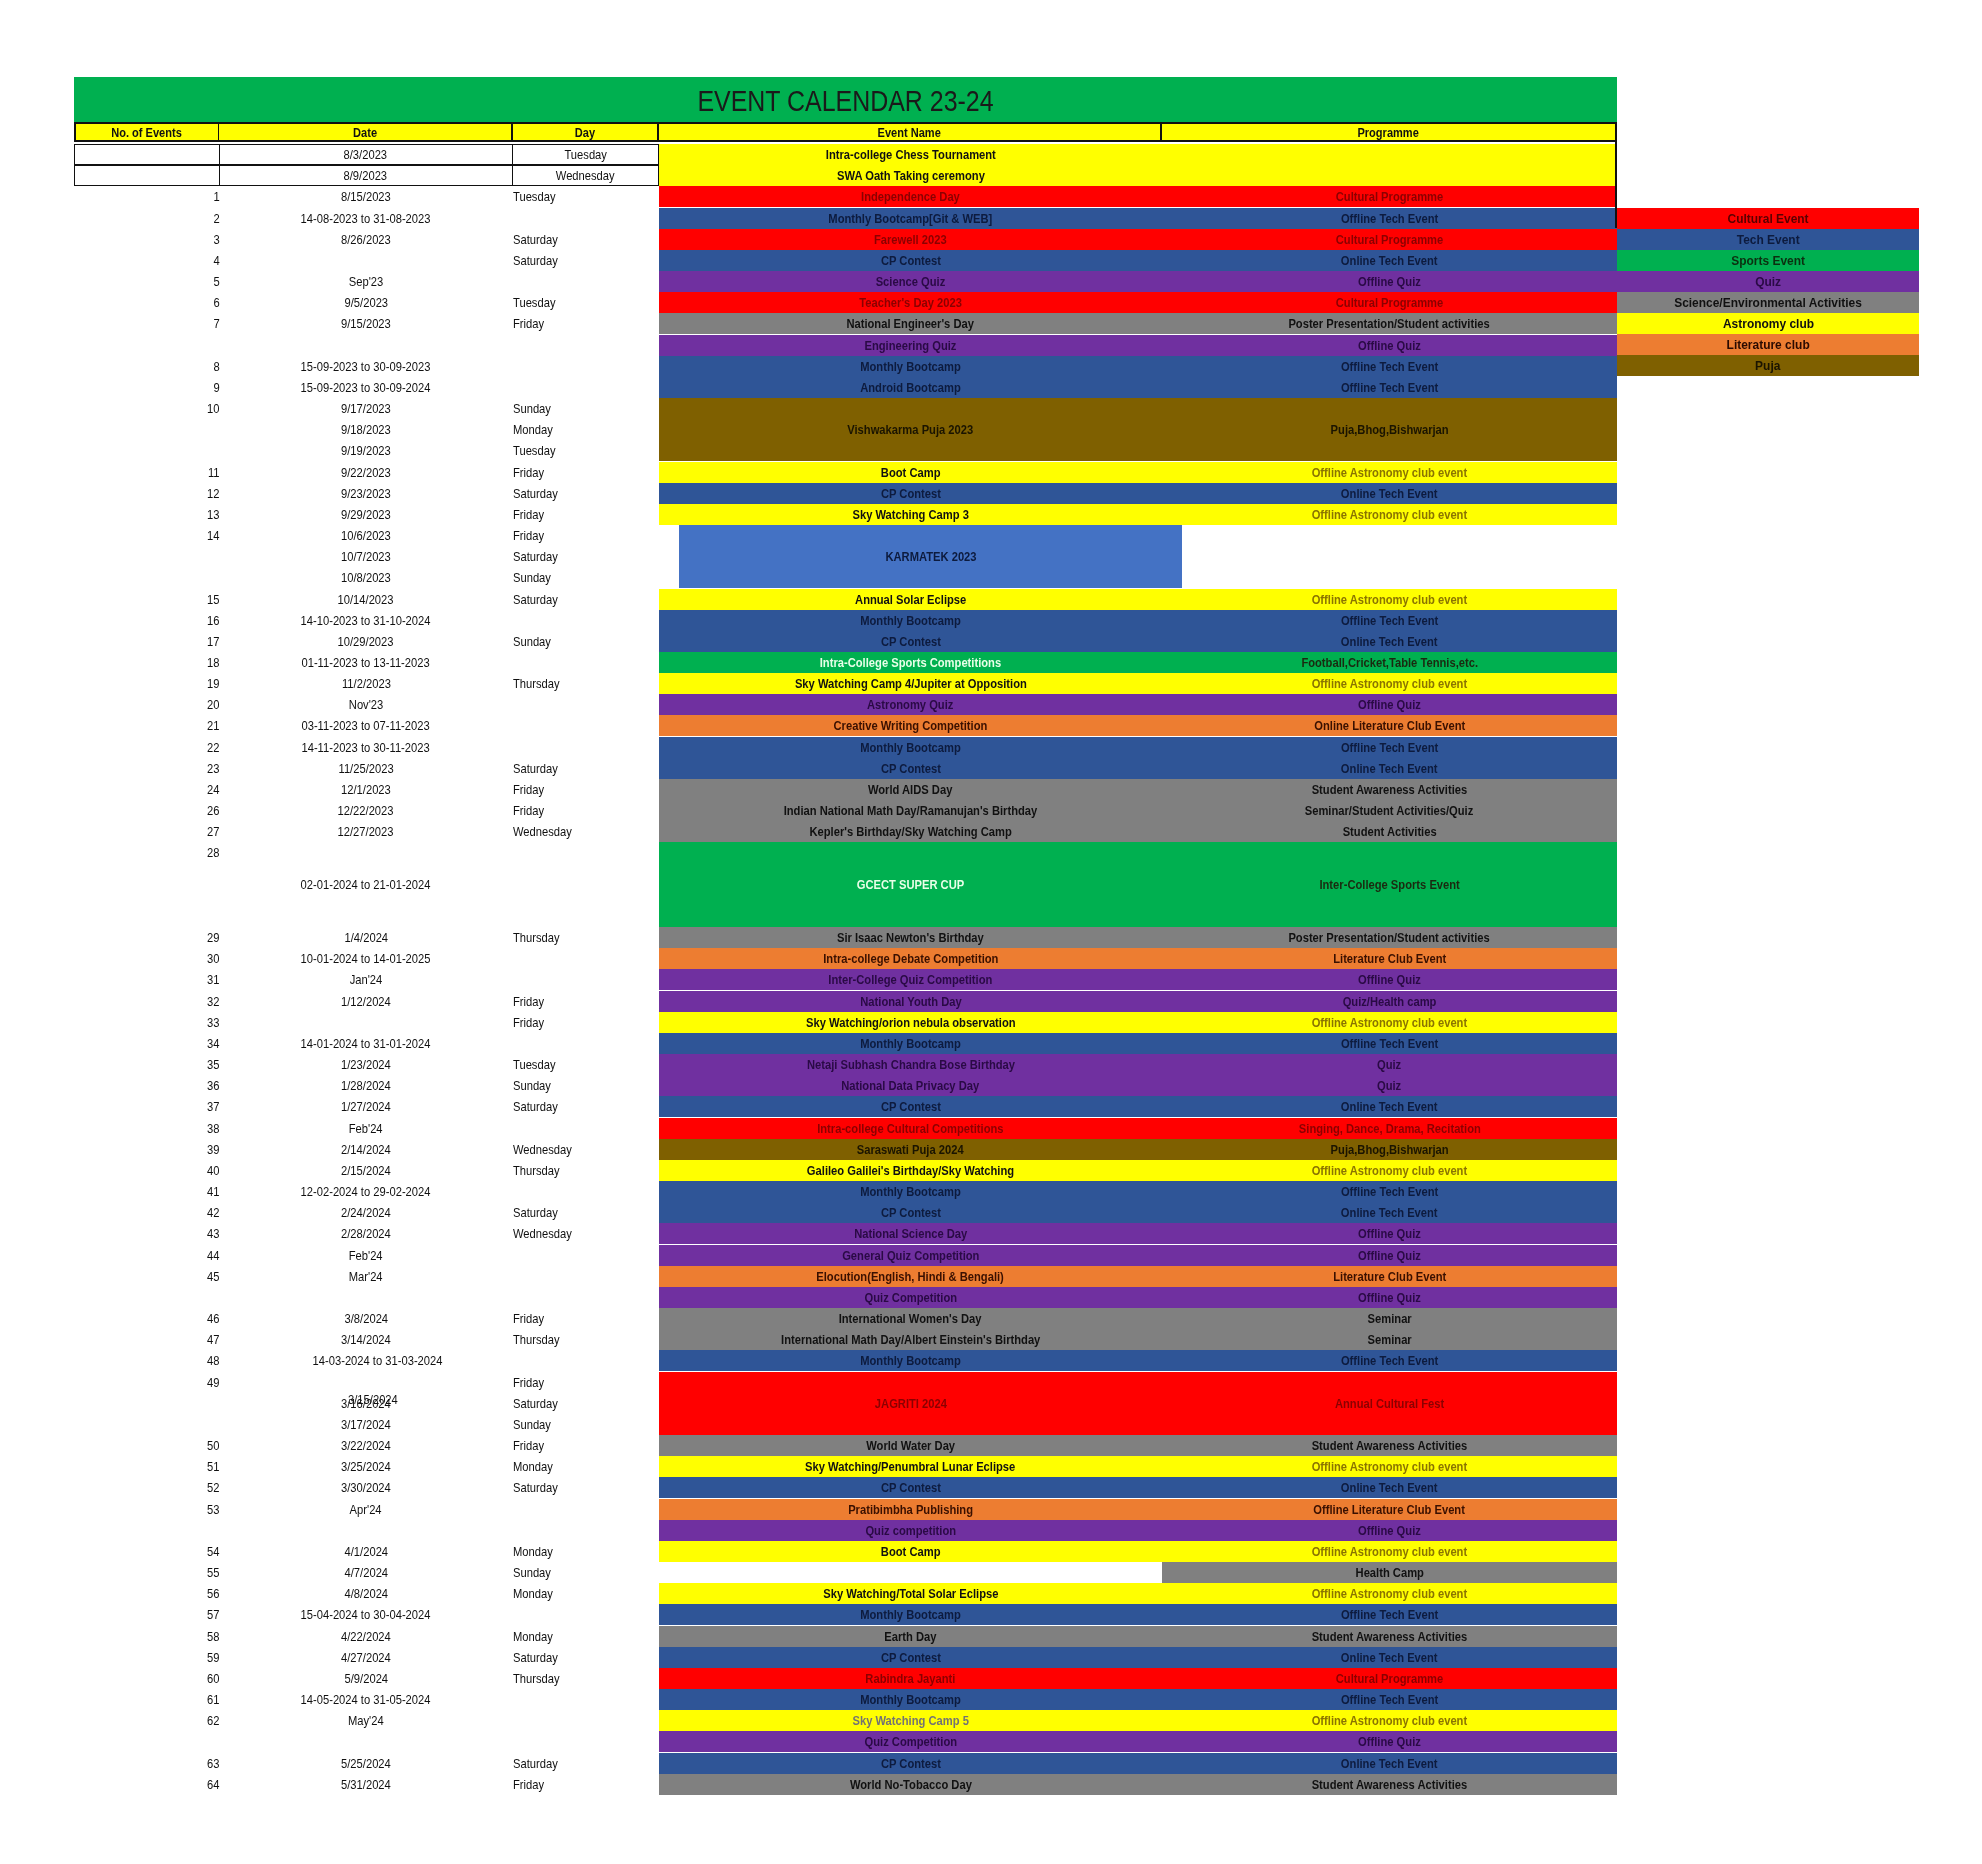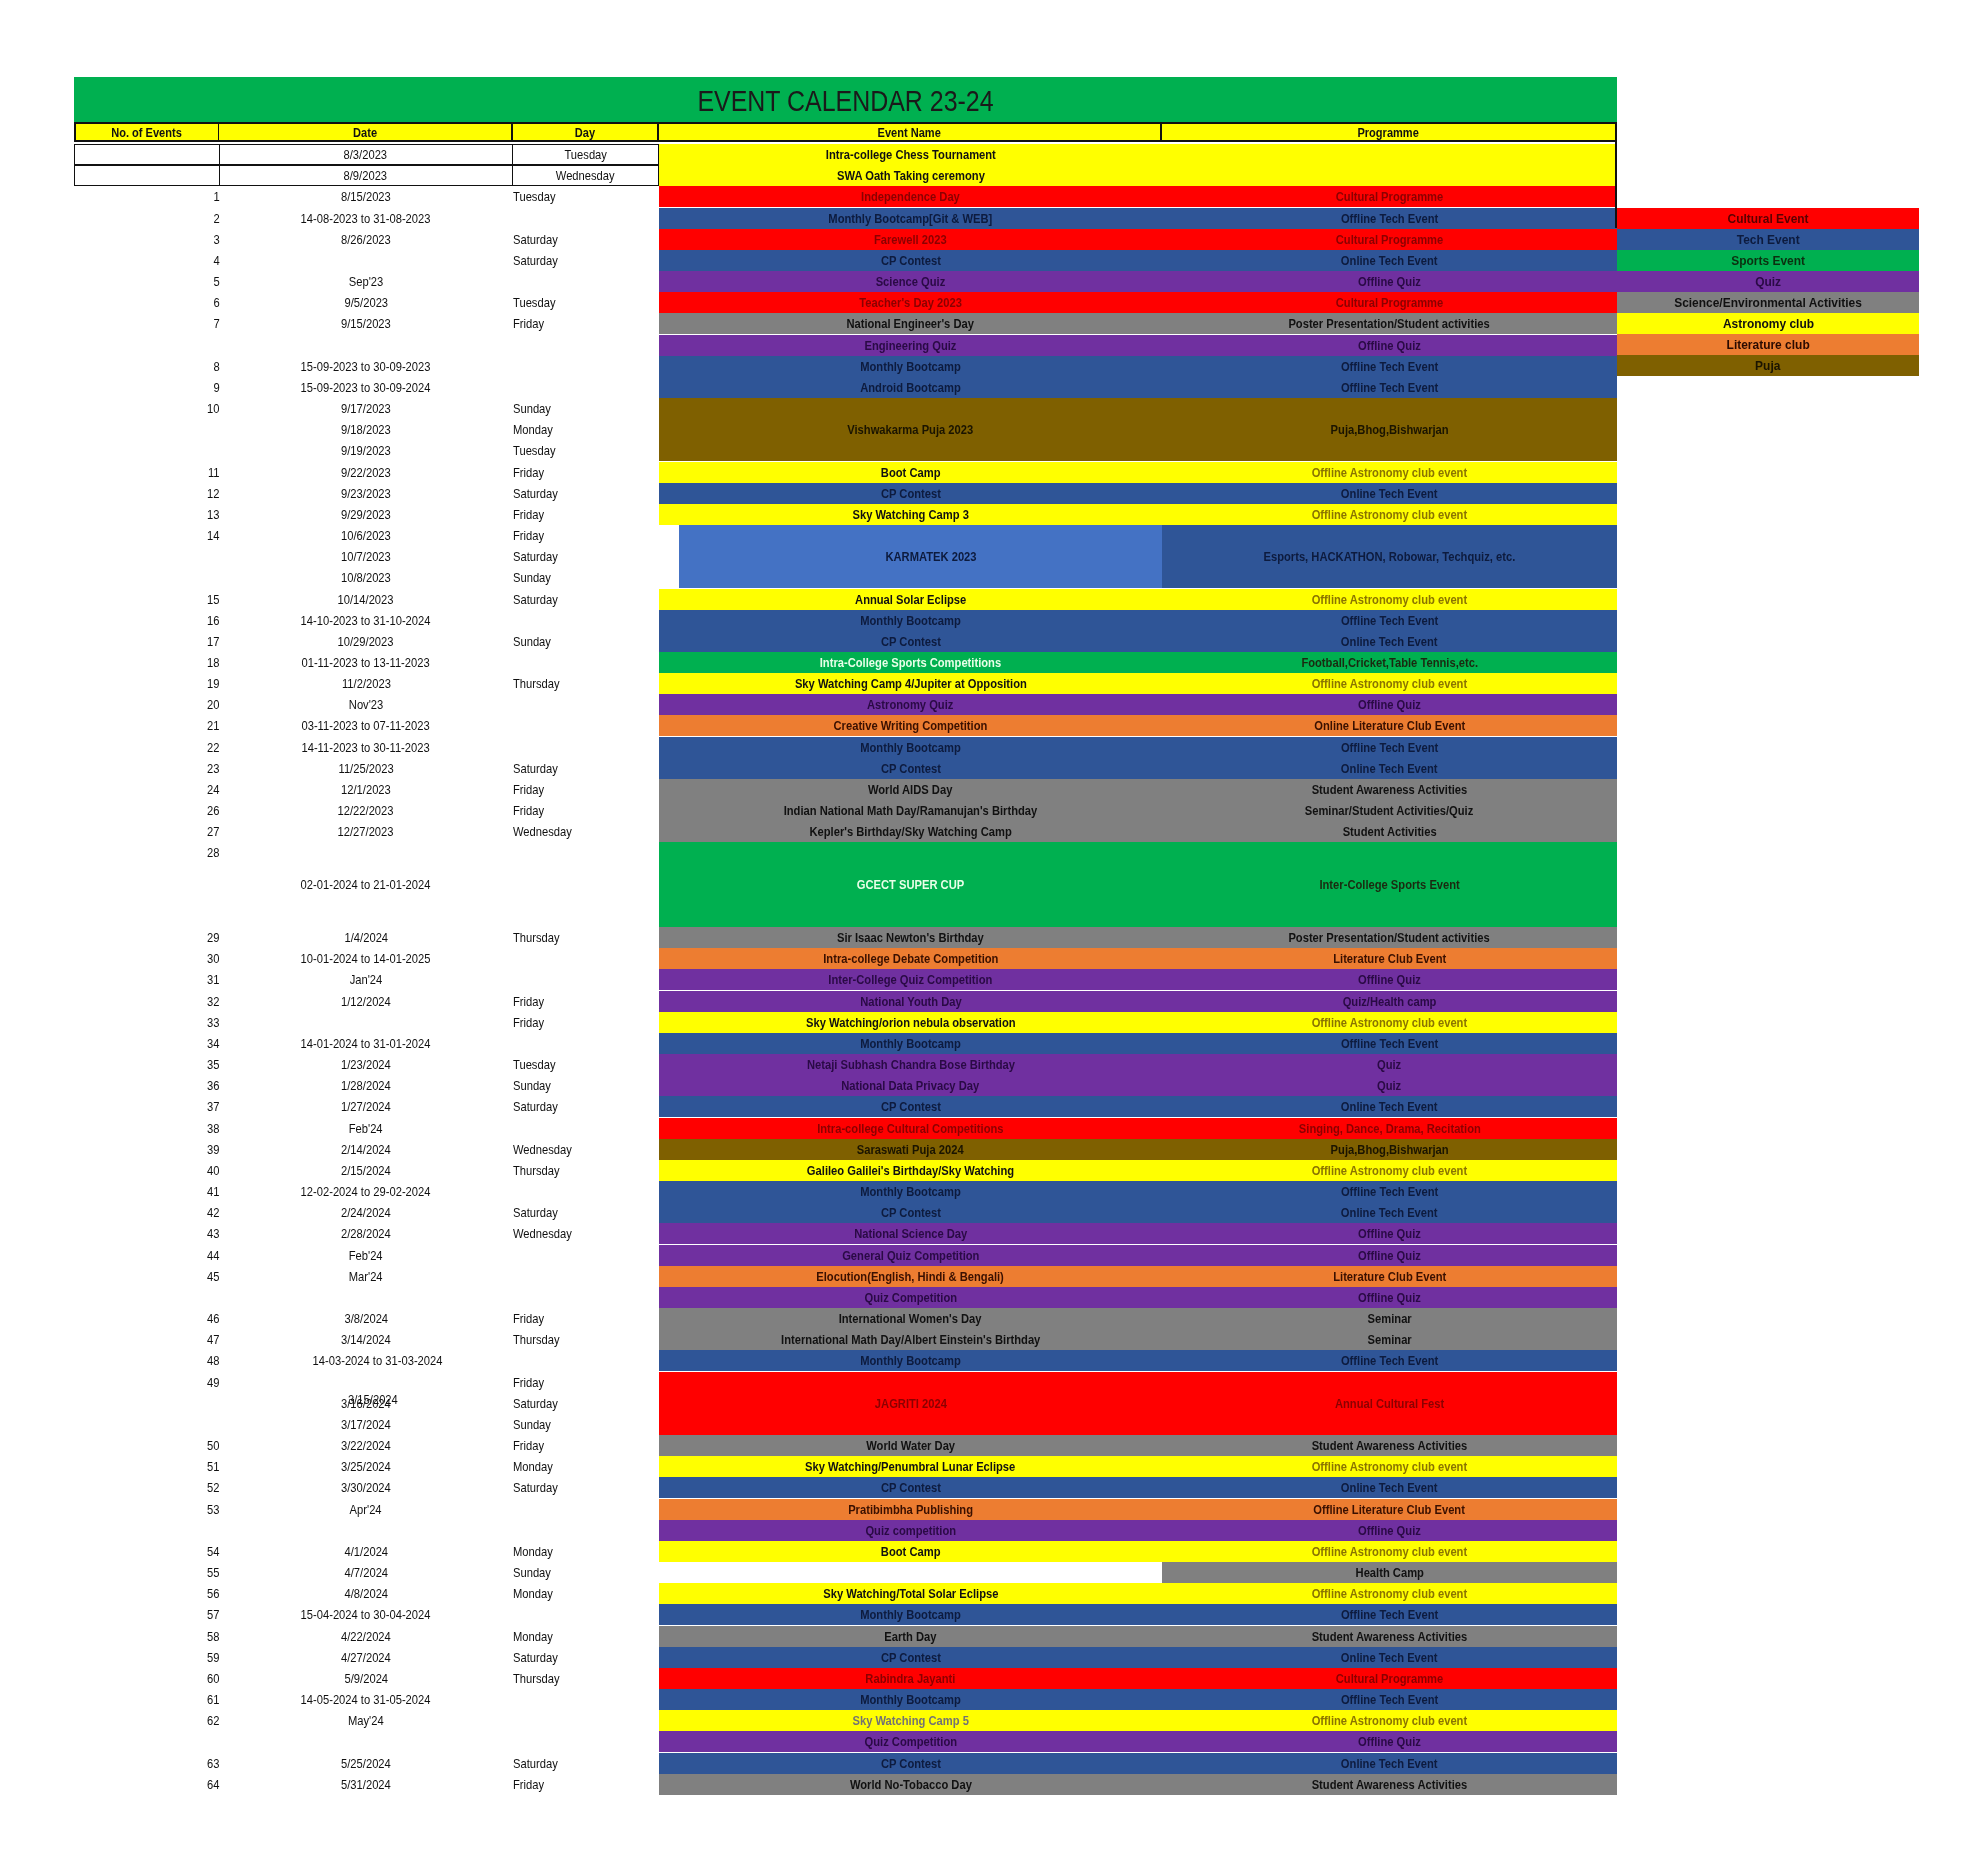--- a/index.html
+++ b/index.html
@@ -360,23 +360,20 @@
       </div>
       <div class="cell c-date" style="top: 42px; height: 21px;">
         <span>10/8/2023</span>
       </div>
       <div class="cell c-day" style="top: 42px; height: 21px;">
         <span>Sunday</span>
       </div>
       <div class="cell c-event" style="background: rgb(68, 114, 196); color: rgb(13, 27, 62); height: 63px; margin-left: 20px;">
         <span>KARMATEK 2023</span>
       </div>
-      <div class="cell c-prog" style="background: rgb(47, 85, 151); color: rgb(13, 27, 62); height: 63px;">
-        <span>Esports, HACKATHON, Robowar, Techquiz, etc.</span>
-      </div>
     </div>
     <div class="row" style="top: 589px; left: 0px; width: 1983px; height: 21px;">
       <div class="cell c-no" style="height: 21px;">
         <span>15</span>
       </div>
       <div class="cell c-date" style="height: 21px;">
         <span>10/14/2023</span>
       </div>
       <div class="cell c-day" style="height: 21px;">
         <span>Saturday</span>

